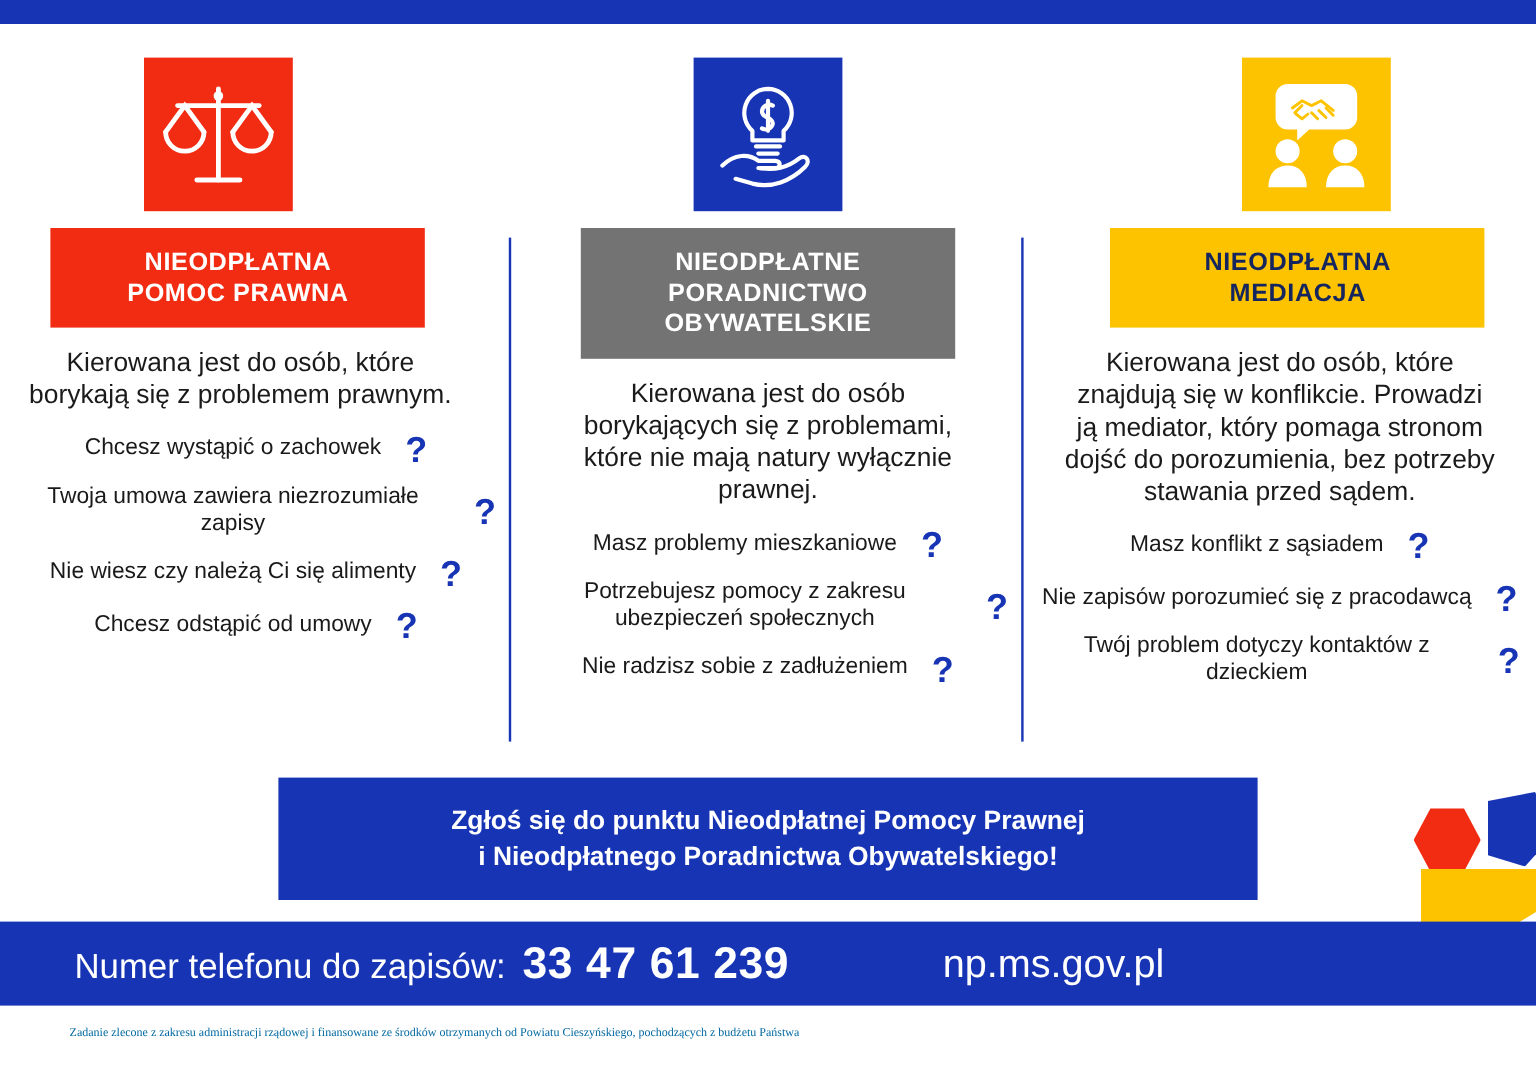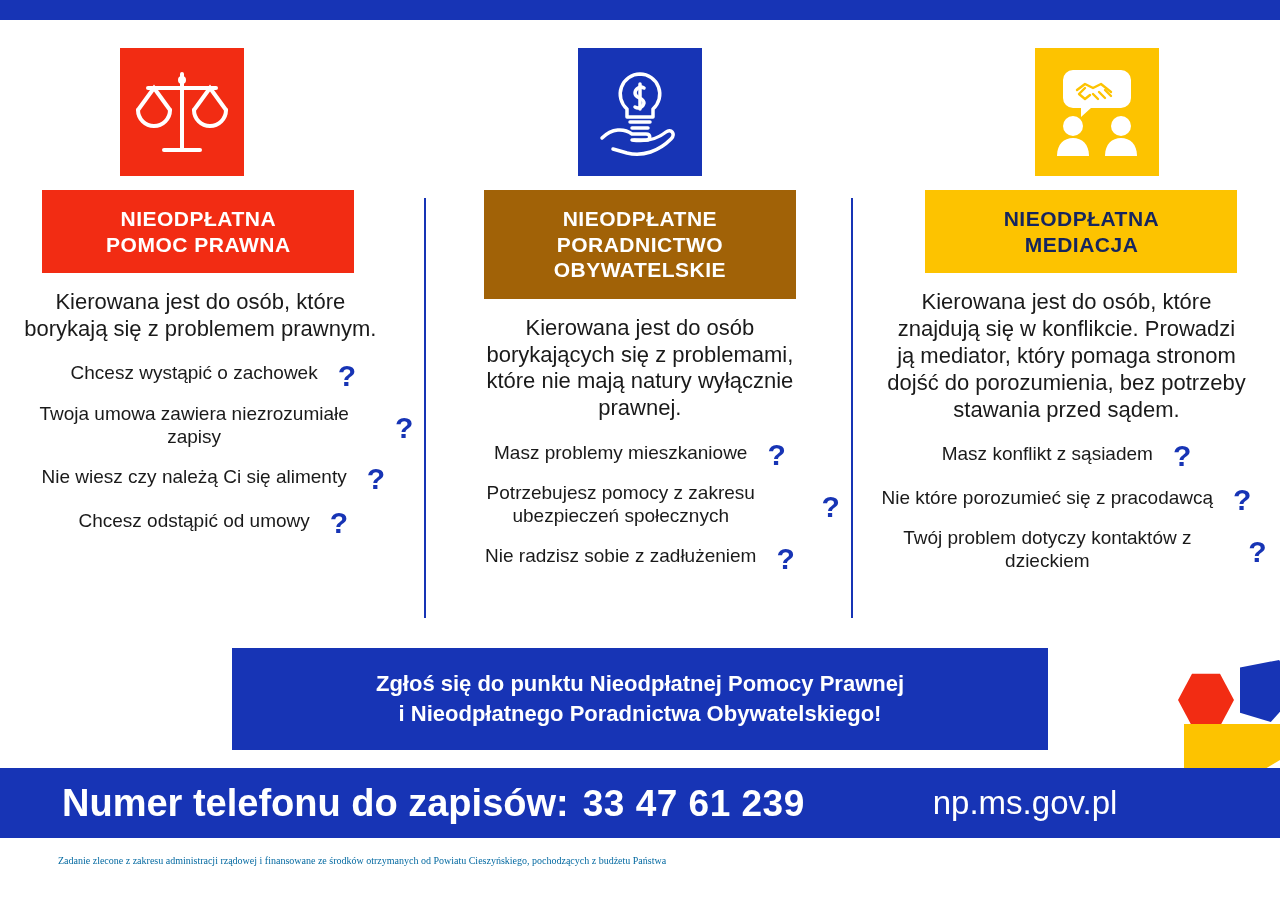--- a/index.html
+++ b/index.html
@@ -75,21 +75,21 @@
     justify-content: center;
     text-align: center;
     font-weight: bold;
     letter-spacing: 0.5px;
     line-height: 1.22;
     font-size: 21px;
     padding: 16px 6px;
     box-sizing: border-box;
   }
   .band-red { background: #f22c13; color: #ffffff; }
-  .band-blue { background: #a16207; color: #ffffff; }
+  .band-blue { background: #737373; color: #ffffff; }
   .band-yellow { background: #fdc300; color: #15255e; }
 
   .col1 .band { width: 312px; margin-left: -30px; }
   .col2 .band { width: 312px; }
   .col3 .band { width: 312px; margin-left: 30px; }
 
   .col1 .icon-tile { margin-left: -62px; }
   .col3 .icon-tile { margin-left: 62px; }
 
   
@@ -196,22 +196,22 @@
     align-items: center;
   }
   .phone-left {
     margin-left: 62px;
     display: flex;
     flex-direction: row;
     align-items: baseline;
     gap: 14px;
   }
   .phone-label {
-    font-size: 38px;
-    font-weight: bold;
+    font-size: 29px;
+    font-weight: normal;
   }
   .phone-number {
     font-size: 37px;
     font-weight: bold;
     letter-spacing: 0.5px;
   }
   .site {
     margin-left: 128px;
     font-size: 33px;
     font-weight: normal;
@@ -335,21 +335,21 @@
       <span>NIEODPŁATNA</span>
       <span>MEDIACJA</span>
     </div>
     <div class="intro">Kierowana jest do osób, które znajdują się w konflikcie. Prowadzi ją mediator, który pomaga stronom dojść do porozumienia, bez potrzeby stawania przed sądem.</div>
     <div class="qlist">
       <div class="qitem">
         <span>Masz konflikt z sąsiadem</span>
         <span class="qmark">?</span>
       </div>
       <div class="qitem">
-        <span>Nie które porozumieć się z pracodawcą</span>
+        <span>Nie zapisów porozumieć się z pracodawcą</span>
         <span class="qmark">?</span>
       </div>
       <div class="qitem">
         <span>Twój problem dotyczy kontaktów z dzieckiem</span>
         <span class="qmark">?</span>
       </div>
     </div>
   </div>
 
   <div class="divider d1"></div>

